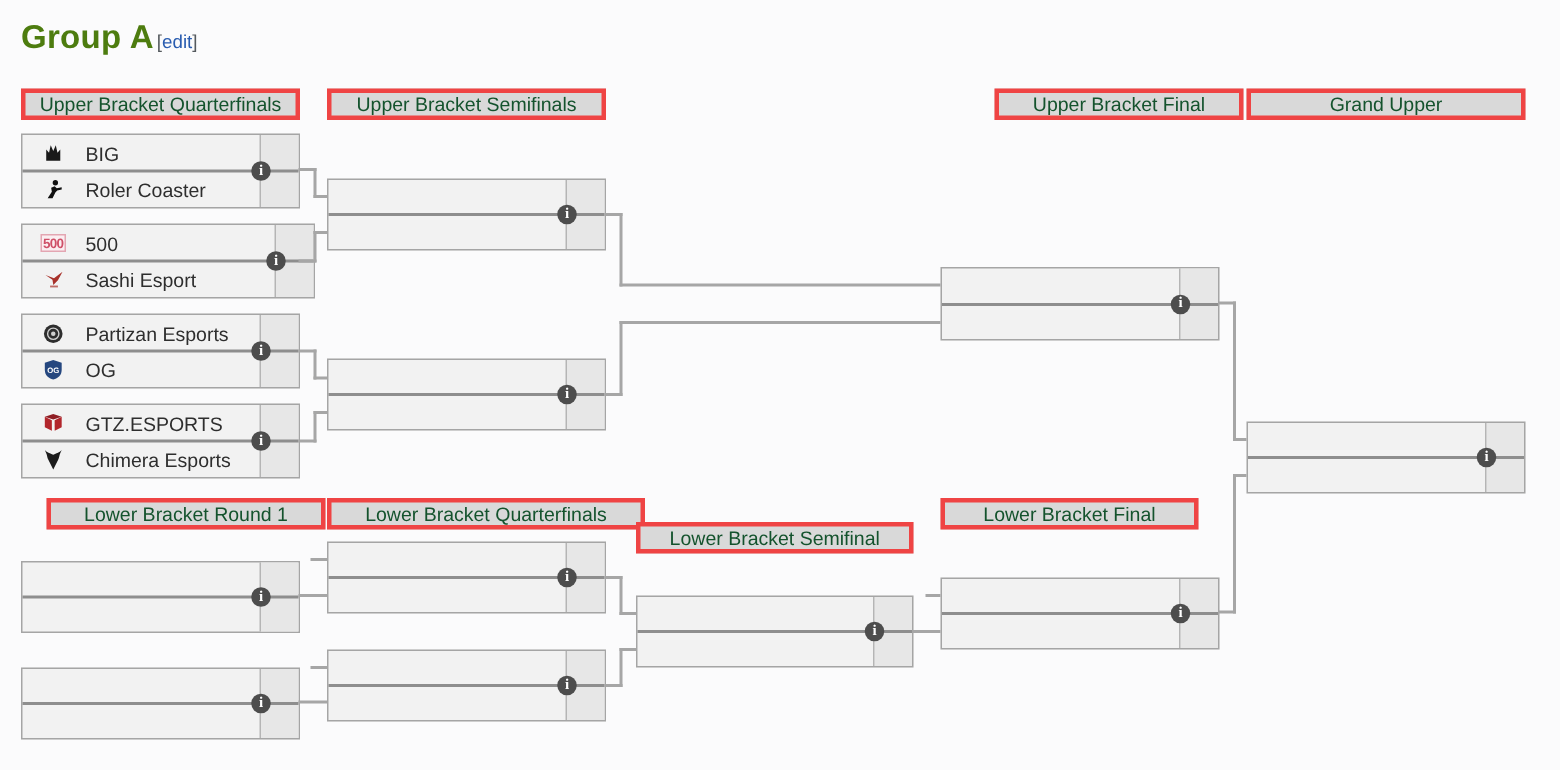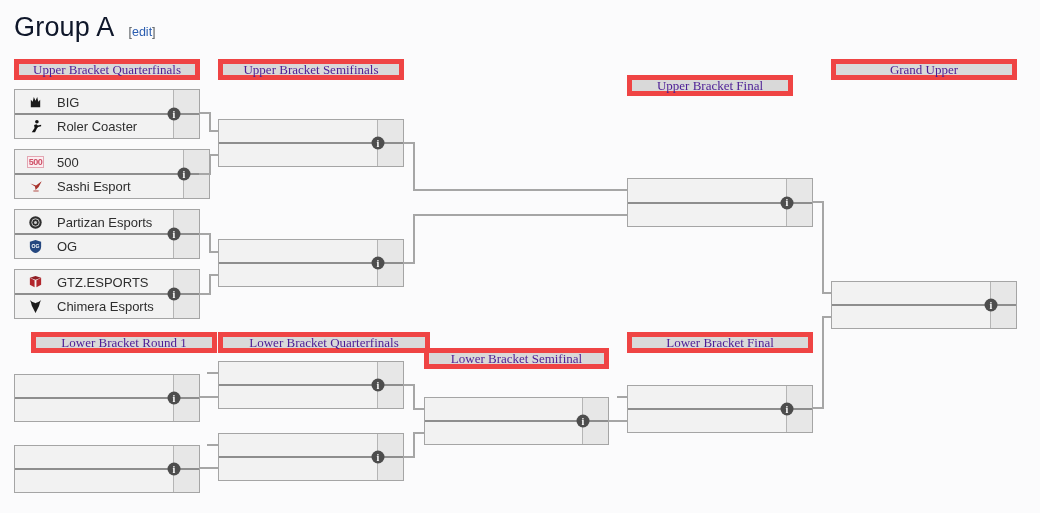--- a/index.html
+++ b/index.html
@@ -1,26 +1,26 @@
 <!DOCTYPE html>
 <html><head>
 <meta charset="utf-8">
 <style>
   html,body{margin:0;padding:0;background:#fbfbfc;font-family:"Liberation Sans",sans-serif;}
   #canvas{position:relative;width:1040px;height:513px;background:#fbfbfc;overflow:hidden;}
 
   .title-wrap{position:absolute;left:14px;top:12px;display:flex;align-items:baseline;}
-  .group-title{font-size:27px;color:#0f172a;font-weight:400;letter-spacing:.2px;}
-  .edit-link{margin-left:14px;font-size:12.5px;cursor:pointer;}
+  .group-title{font-size:22px;color:#4d7c0f;font-weight:700;letter-spacing:.2px;}
+  .edit-link{margin-left:2px;font-size:12.5px;cursor:pointer;}
   .edit-bracket{color:#54595d;}
   .edit-text{color:#2a5db0;}
 
   .rheader{position:absolute;height:21px;box-sizing:border-box;background:#d9d9d9;
-    border:5px solid #ef4444;display:flex;align-items:center;justify-content:center;
-    font-size:13px;color:#4c1d95;white-space:nowrap;font-family:Liberation Serif, serif;}
+    border:3px solid #ef4444;display:flex;align-items:center;justify-content:center;
+    font-size:13px;color:#14532d;white-space:nowrap;}
 
   .match{position:absolute;box-sizing:border-box;background:#f2f2f2;border:1px solid #a5a5a5;}
   .scorebg{position:absolute;right:0;top:0;bottom:0;width:25px;background:#e7e7e7;}
   .vdiv{position:absolute;right:25px;top:0;bottom:0;width:1px;background:#b5b5b5;}
   .hdiv{position:absolute;left:0;right:0;top:50%;height:2px;margin-top:-1px;background:#8e8e8e;}
   .row{position:absolute;left:0;right:26px;height:50%;display:flex;align-items:center;padding-left:12px;overflow:hidden;}
   .r1{top:0;} .r2{top:50%;}
   .logo{width:17px;height:17px;display:flex;align-items:center;justify-content:center;flex:0 0 17px;}
   .tname{margin-left:13px;font-size:13px;color:#2e2e2e;white-space:nowrap;}
   .logo-500{font-size:9px;font-weight:bold;color:#cf5068;letter-spacing:-.5px;border:1px solid #e3a6b2;padding:0 1px;background:#fbeef1;}
@@ -37,26 +37,26 @@
 
 <div id="canvas">
 
   <div class="title-wrap">
     <span class="group-title">Group A</span>
     <span class="edit-link"><span class="edit-bracket">[</span><span class="edit-text">edit</span><span class="edit-bracket">]</span></span>
   </div>
 
   <div class="rheader" style="left:14px;top:59px;width:186px;">Upper Bracket Quarterfinals</div>
   <div class="rheader" style="left:218px;top:59px;width:186px;">Upper Bracket Semifinals</div>
-  <div class="rheader" style="left:627px;top:59px;width:166px;margin-top:16px;">Upper Bracket Final</div>
+  <div class="rheader" style="left:663px;top:59px;width:166px;">Upper Bracket Final</div>
   <div class="rheader" style="left:831px;top:59px;width:186px;">Grand Upper</div>
   <div class="rheader" style="left:31px;top:332px;width:186px;">Lower Bracket Round 1</div>
   <div class="rheader" style="left:218px;top:332px;width:212px;">Lower Bracket Quarterfinals</div>
   <div class="rheader" style="left:424px;top:348px;width:185px;">Lower Bracket Semifinal</div>
-  <div class="rheader" style="left:627px;top:332px;width:186px;text-align:right;">Lower Bracket Final</div>
+  <div class="rheader" style="left:627px;top:332px;width:172px;text-align:right;">Lower Bracket Final</div>
 
   <div class="match" style="left:14px;top:89px;width:186px;height:50px;">
     <div class="scorebg"></div>
     <div class="row r1">
       <span class="logo">
         <svg width="15" height="15" viewBox="0 0 16 16">
             <path d="M3,13 L3,5 L5,7.2 L6.2,2 L8,6 L9.8,2 L11,7.2 L13,5 L13,13 Z" fill="#1a1a1a"></path>
           </svg>
       </span>
       <span class="tname">BIG</span>

